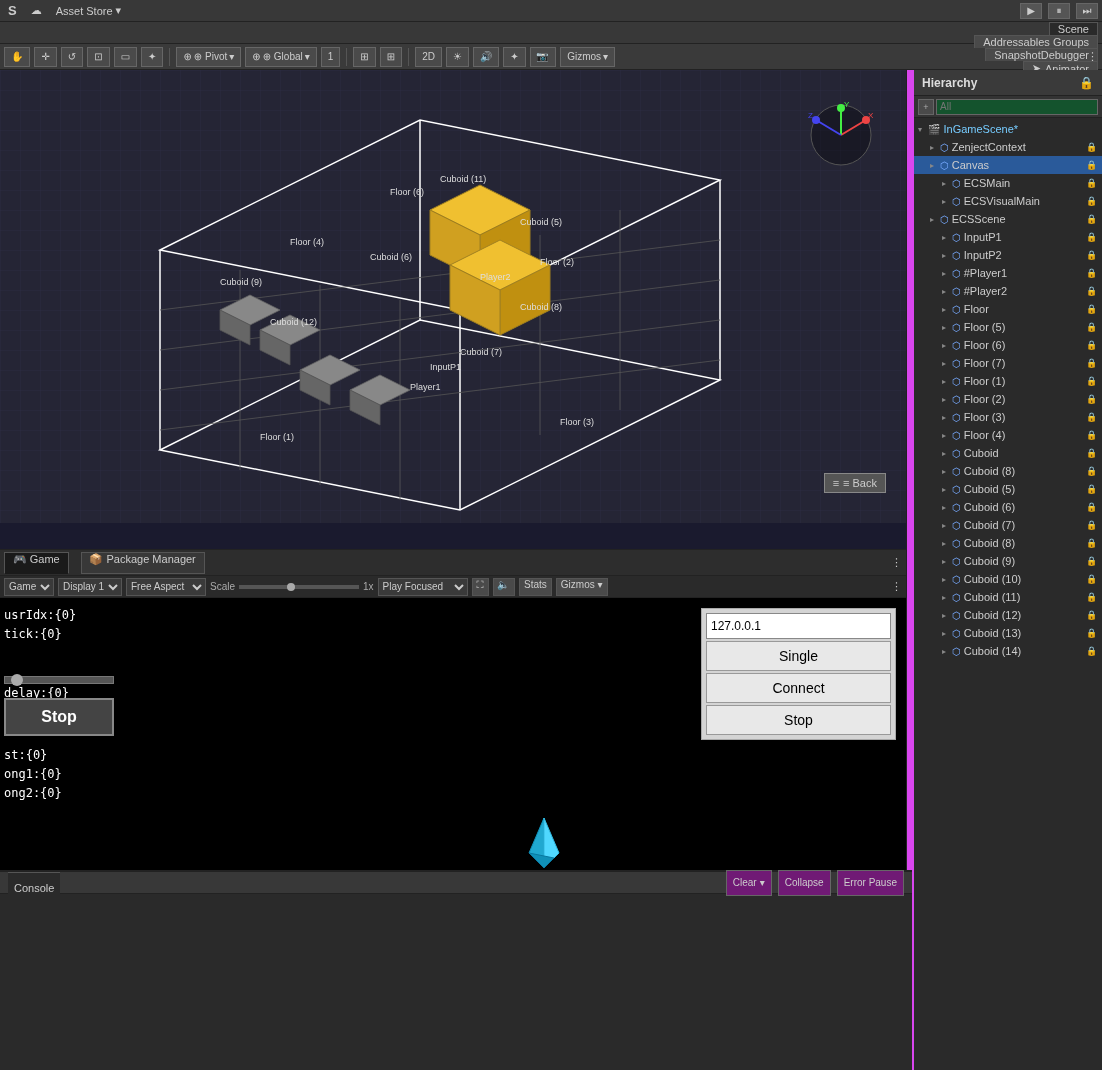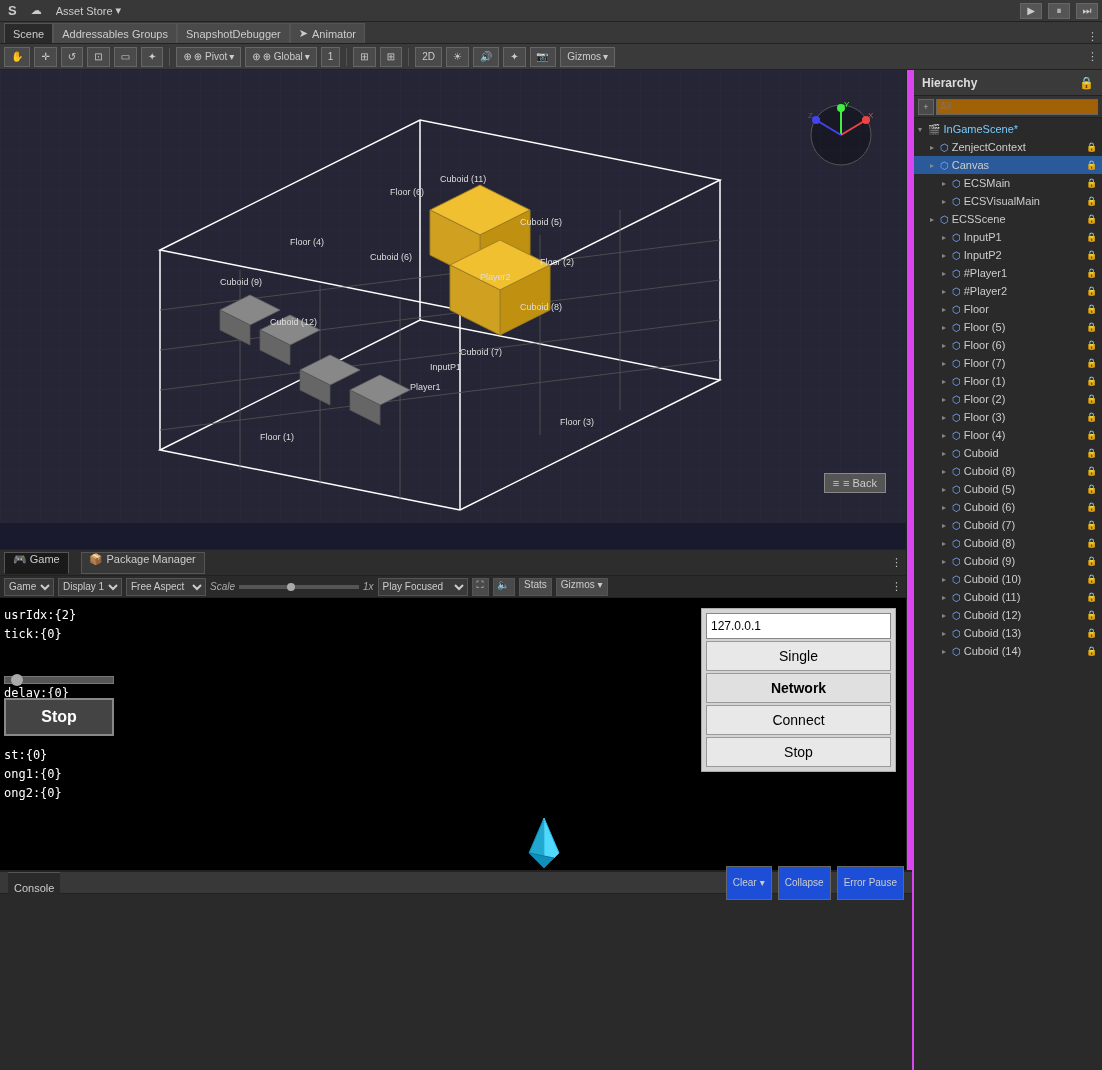--- a/index.html
+++ b/index.html
@@ -63,20 +63,21 @@
     .toolbar-sep { width: 1px; height: 18px; background: #555; margin: 0 2px; }
 
     
     .tab-bar {
       height: 22px;
       background: #383838;
       display: flex;
       align-items: flex-end;
       border-bottom: 1px solid #222;
       padding: 0 4px;
+      flex-direction: column;
     }
     .tab {
       height: 20px;
       padding: 0 8px;
       background: #4a4a4a;
       border: 1px solid #555;
       border-bottom: none;
       color: #ccc;
       font-size: 11px;
       cursor: pointer;
@@ -151,21 +152,21 @@
     .game-toolbar select {
       height: 18px; background: #3a3a3a; border: 1px solid #555;
       color: #ccc; font-size: 10px; cursor: pointer;
     }
     .game-toolbar-btn {
       height: 18px; background: #4a4a4a; border: 1px solid #555;
       color: #ccc; font-size: 10px; padding: 0 4px; cursor: pointer;
     }
     .scale-bar {
       display: flex; align-items: center; gap: 4px;
-      font-size: 10px; color: #aaa; font-style: italic;
+      font-size: 10px; color: #aaa;
     }
     .scale-track {
       width: 120px; height: 4px;
       background: #555; position: relative;
     }
     .scale-thumb {
       width: 8px; height: 8px;
       background: #aaa; border-radius: 50%;
       position: absolute; top: -2px; left: 40%;
     }
@@ -278,21 +279,21 @@
       height: 22px;
       background: #333;
       display: flex; align-items: center;
       padding: 0 4px;
       gap: 2px;
       border-bottom: 1px solid #222;
     }
     .hier-search {
       height: 16px;
       flex: 1;
-      background: #a16207;
+      background: #14532d;
       border: 1px solid #666;
       color: #ccc;
       font-size: 10px;
       padding: 0 3px;
     }
     .hier-btn {
       width: 16px; height: 16px;
       background: #4a4a4a; border: 1px solid #666;
       color: #aaa; font-size: 9px; cursor: pointer;
       display: flex; align-items: center; justify-content: center;
@@ -340,23 +341,23 @@
       font-size: 11px; color: #ccc; cursor: pointer;
       padding: 0 6px;
       height: 22px; display: flex; align-items: flex-end;
     }
     .console-tab.active { background: #2a2a2a; border-top: 1px solid #555; }
     .console-actions {
       margin-left: auto;
       display: flex; align-items: center; gap: 6px;
     }
     .console-btn {
-      height: 34px;
+      height: 26px;
       padding: 8px 6px;
-      background: #1d4ed8;
+      background: #701a75;
       border: 1px solid #666;
       color: #ccc;
       font-size: 10px;
       cursor: pointer;
       display: flex; align-items: center; gap: 3px;
     }
     .console-content {
       padding: 4px;
       font-family: monospace;
       font-size: 11px;
@@ -647,21 +648,21 @@
         <div class="game-toolbar-btn">
           <span>Gizmos</span>
           <span>▾</span>
         </div>
         <div style="margin-left:auto;">⋮</div>
       </div>
 
       <div class="game-content">
 
         <div class="game-overlay-text">
-          <div>usrIdx:{2}</div>
+          <div>usrIdx:{0}</div>
           <div>tick:{0}</div>
         </div>
 
         <div class="slider-track">
           <div class="slider-thumb"></div>
         </div>
 
         <div style="position:absolute;top:88px;left:4px;color:#fff;font-size:12px;font-family:monospace;">delay:{0}</div>
 
         <div class="stop-btn-overlay">
@@ -707,21 +708,20 @@
         </div>
 
         <div class="winner-text">
           <div>Winner is</div>
           <div>{0}</div>
         </div>
 
         <div class="network-panel">
           <input class="net-input" type="text" value="127.0.0.1" style="">
           <button class="net-btn">Single</button>
-          <button class="net-btn" style="font-weight:bold;background:#e0e0e0;">Network</button>
           <button class="net-btn">Connect</button>
           <button class="net-btn">Stop</button>
         </div>
       </div>
     </div>
   </div>
 
   <div class="right-panel">
     <div class="hierarchy-header">
       <span>Hierarchy</span>

